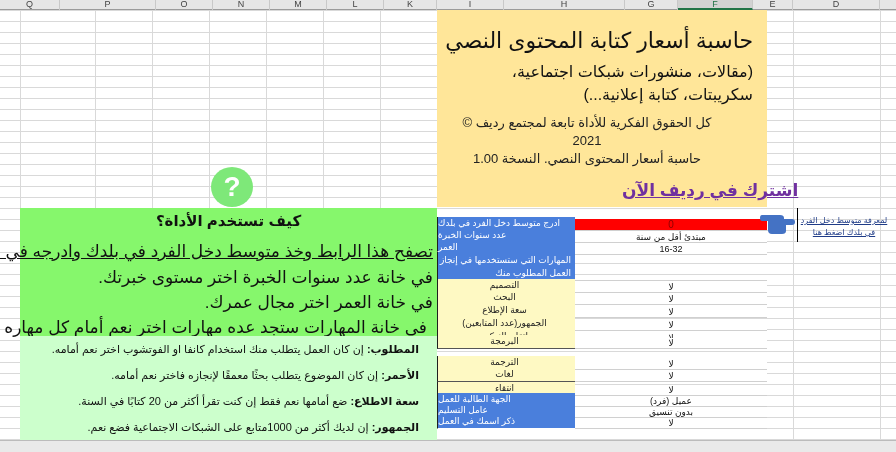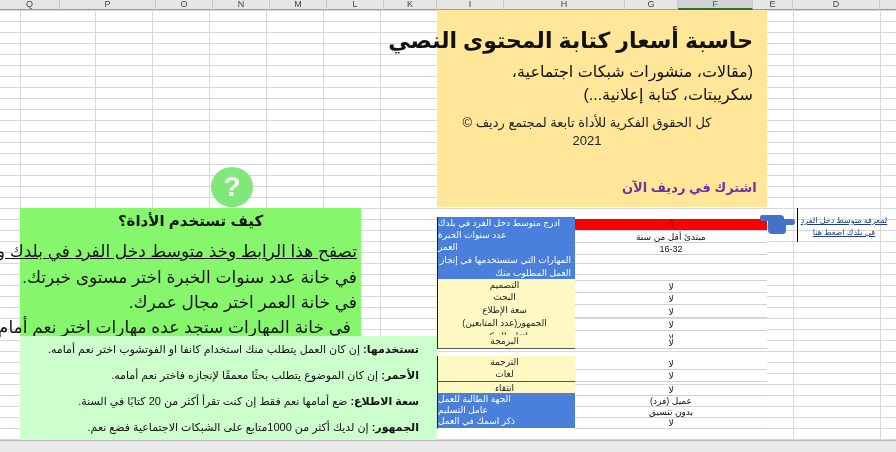--- a/index.html
+++ b/index.html
@@ -26,43 +26,43 @@
       linear-gradient(to bottom, #d9d9d9 1px, transparent 1px);
     background-size: 100% 11px;
   }
   .vline { position: absolute; top: 10px; height: 430px; width: 1px; background: #d9d9d9; }
   
   .yellow {
     position: absolute; left: 437px; top: 10px; width: 330px; height: 197px;
     background: #ffe699; direction: rtl; text-align: right;
   }
   .title {
-    position: absolute; right: 14px; top: 18px; font-size: 22px; font-weight: bold; color: #111;
+    position: absolute; right: 14px; top: 18px; font-size: 22px; font-weight: normal; color: #111;
     white-space: nowrap;
   }
   .subtitle {
     position: absolute; right: 14px; top: 50px; width: 300px; font-size: 16px; font-weight: normal; color: #111;
     line-height: 23px;
   }
   .copyright {
     position: absolute; right: 40px; top: 104px; width: 280px; font-size: 13px; color: #222; text-align: center;
     line-height: 18px;
   }
   .subscribe {
-    position: absolute; left: 185px; top: 170px; font-size: 13px; font-weight: bold; color: #7030a0;
-    cursor: pointer; white-space: nowrap;
+    position: absolute; left: 185px; top: 170px; font-size: 17px; font-weight: bold; color: #7030a0;
+    text-decoration: underline; cursor: pointer; white-space: nowrap;
   }
   
   .help {
     position: absolute; left: 211px; top: 167px; width: 42px; height: 40px; border-radius: 50%;
     background: #7ee879; color: #fff; font-size: 28px; font-weight: bold; text-align: center; line-height: 40px;
   }
   
   .green-top {
-    position: absolute; left: 20px; top: 208px; width: 341px; height: 128px;
+    position: absolute; left: 20px; top: 208px; width: 417px; height: 128px;
     background: #86f76c; direction: rtl; text-align: right; padding-left: 12px;
   }
   .green-bot {
     position: absolute; left: 20px; top: 336px; width: 417px; height: 104px;
     background: #ccffcc; direction: rtl; text-align: right;
   }
   .how-title {
     position: absolute; top: 4px; width: 100%; text-align: center; font-size: 15px; font-weight: bold; color: #111;
   }
   .gline { position: absolute; right: 4px; font-size: 17px; color: #111; white-space: nowrap; }
@@ -128,37 +128,38 @@
 <div class="vline" style="left:323px"></div>
 <div class="vline" style="left:380px"></div>
 <div class="vline" style="left:793px"></div>
 <div class="vline" style="left:880px"></div>
 
 <div class="yellow">
   <div class="title">حاسبة أسعار كتابة المحتوى النصي</div>
   <div class="subtitle">(مقالات، منشورات شبكات اجتماعية، سكريبتات، كتابة إعلانية...)</div>
   <div class="copyright">
     <div>كل الحقوق الفكرية للأداة تابعة لمجتمع رديف © 2021</div>
+    <div>حاسبة أسعار المحتوى النصي. النسخة 1.00</div>
   </div>
   <div class="subscribe">اشترك في رديف الآن</div>
 </div>
 
 <div class="help">?</div>
 
 <div class="green-top">
   <div class="how-title">كيف تستخدم الأداة؟</div>
   <div class="gline u" style="top:33px">
     <span>تصفح هذا الرابط وخذ متوسط دخل الفرد في بلدك وادرجه في الخانة الملونة </span><span class="red-text">باللون الأحمر.</span>
   </div>
   <div class="gline" style="top:59px">في خانة عدد سنوات الخبرة اختر مستوى خبرتك.</div>
   <div class="gline" style="top:84px">في خانة العمر اختر مجال عمرك.</div>
   <div class="gline" style="top:109px; right:10px">في خانة المهارات ستجد عده مهارات اختر نعم أمام كل مهاره سوف تستخدمها في إنجاز العمل:</div>
 </div>
 <div class="green-bot">
-  <div class="bline" style="top:7px"><b>تستخدمها:</b><span> إن كان العمل يتطلب منك استخدام كانفا او الفوتشوب اختر نعم أمامه.</span></div>
+  <div class="bline" style="top:7px"><b>المطلوب:</b><span> إن كان العمل يتطلب منك استخدام كانفا او الفوتشوب اختر نعم أمامه.</span></div>
   <div class="bline" style="top:33px"><b>الأحمر:</b><span> إن كان الموضوع يتطلب بحثًا معمقًا لإنجازه فاختر نعم أمامه.</span></div>
   <div class="bline" style="top:59px"><b>سعة الاطلاع:</b><span> ضع أمامها  نعم فقط إن كنت تقرأ أكثر من 20 كتابًا في السنة.</span></div>
   <div class="bline" style="top:85px"><b>الجمهور:</b><span> إن لديك أكثر من 1000متابع على الشبكات الاجتماعية فضع نعم.</span></div>
 </div>
 
 <div class="tbl">
   <div class="row" style="top:0;height:23px">
     <div class="lab">ادرج متوسط دخل الفرد في بلدك</div>
     <div class="val red">0</div>
   </div>

